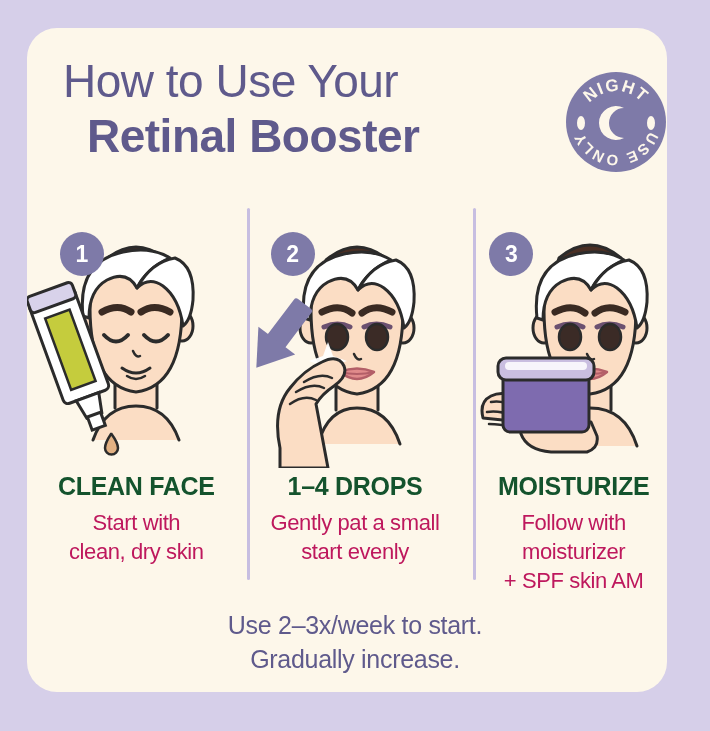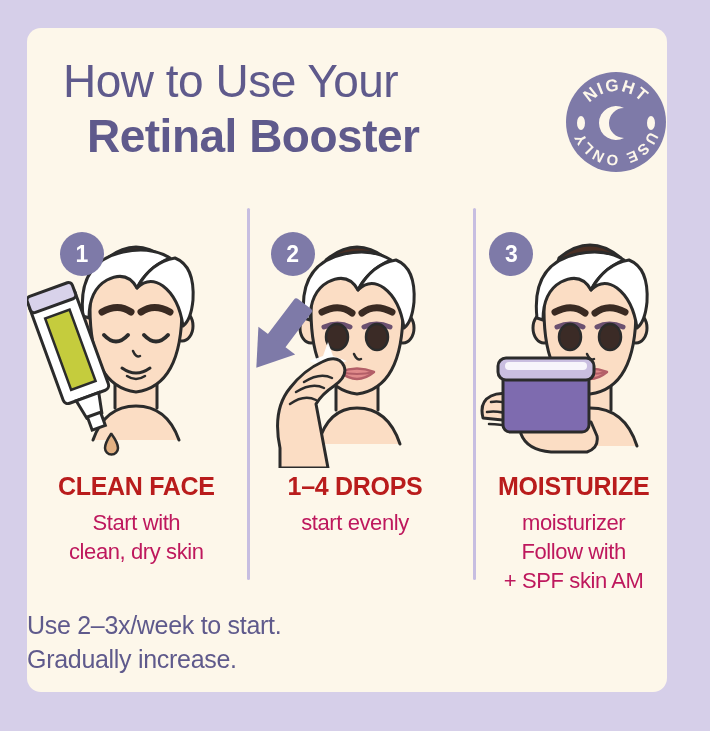--- a/index.html
+++ b/index.html
@@ -21,21 +21,21 @@
   }
 
   
   .card {
     position: absolute;
     left: 27px;
     top: 28px;
     width: 640px;
     height: 664px;
     background: #fdf7ea;
-    border-radius: 14px;
+    border-radius: 30px;
   }
 
   
   .header {
     position: absolute;
     left: 0;
     top: 22px;
     width: 656px;
     height: 140px;
   }
@@ -131,40 +131,40 @@
     left: 0;
     top: 276px;
     width: 100%;
     text-align: center;
     padding: 0 6px;
     box-sizing: border-box;
   }
   .step-heading {
     font-size: 25px;
     font-weight: 700;
-    color: #b91c1c;
+    color: #14532d;
     letter-spacing: -0.3px;
     margin-bottom: 7px;
     white-space: nowrap;
   }
   .step-desc {
     font-size: 22px;
     font-weight: 400;
     color: #be185d;
     line-height: 29px;
     letter-spacing: -0.4px;
   }
 
   
   .footer {
     position: absolute;
     left: 0;
     top: 580px;
     width: 656px;
-    text-align: left;
+    text-align: center;
   }
   .footer-line {
     font-size: 25px;
     color: #5f5a8c;
     line-height: 34px;
     letter-spacing: -0.3px;
   }
 </style>
 </head>
 <body>
@@ -299,20 +299,21 @@
             <g fill="#7e7aa8" transform="rotate(37 36 136)">
               <rect x="26" y="100" width="22" height="52" rx="3"></rect>
               <path d="M 14 146 L 60 146 L 37 180 Z"></path>
             </g>
           </svg>
         </div>
         <div class="step-badge">2</div>
         <div class="step-text">
           <div class="step-heading">1–4 DROPS</div>
           <div class="step-desc">
+            <div>Gently pat a small</div>
             <div>start evenly</div>
           </div>
         </div>
       </div>
 
       <div class="step step3">
         <div class="illo">
           <svg width="218" height="272" viewBox="0 0 218 272">
             <g stroke="#2b2b2b" stroke-width="3" fill="none" stroke-linejoin="round" stroke-linecap="round">
 
@@ -357,22 +358,22 @@
               <rect x="38" y="178" width="86" height="58" rx="7" fill="#7e6baf" stroke="#2b2b2b" stroke-width="3"></rect>
               <rect x="33" y="162" width="96" height="22" rx="8" fill="#c9bee0" stroke="#2b2b2b" stroke-width="3"></rect>
               <rect x="40" y="166" width="82" height="8" rx="4" fill="#ffffff" opacity="0.85"></rect>
             </g>
           </svg>
         </div>
         <div class="step-badge">3</div>
         <div class="step-text">
           <div class="step-heading">MOISTURIZE</div>
           <div class="step-desc">
+            <div>Follow with</div>
             <div>moisturizer</div>
-            <div>Follow with</div>
             <div>+ SPF skin AM</div>
           </div>
         </div>
       </div>
     </div>
 
     <div class="footer">
       <div class="footer-line">Use 2–3x/week to start.</div>
       <div class="footer-line">Gradually increase.</div>
     </div>

